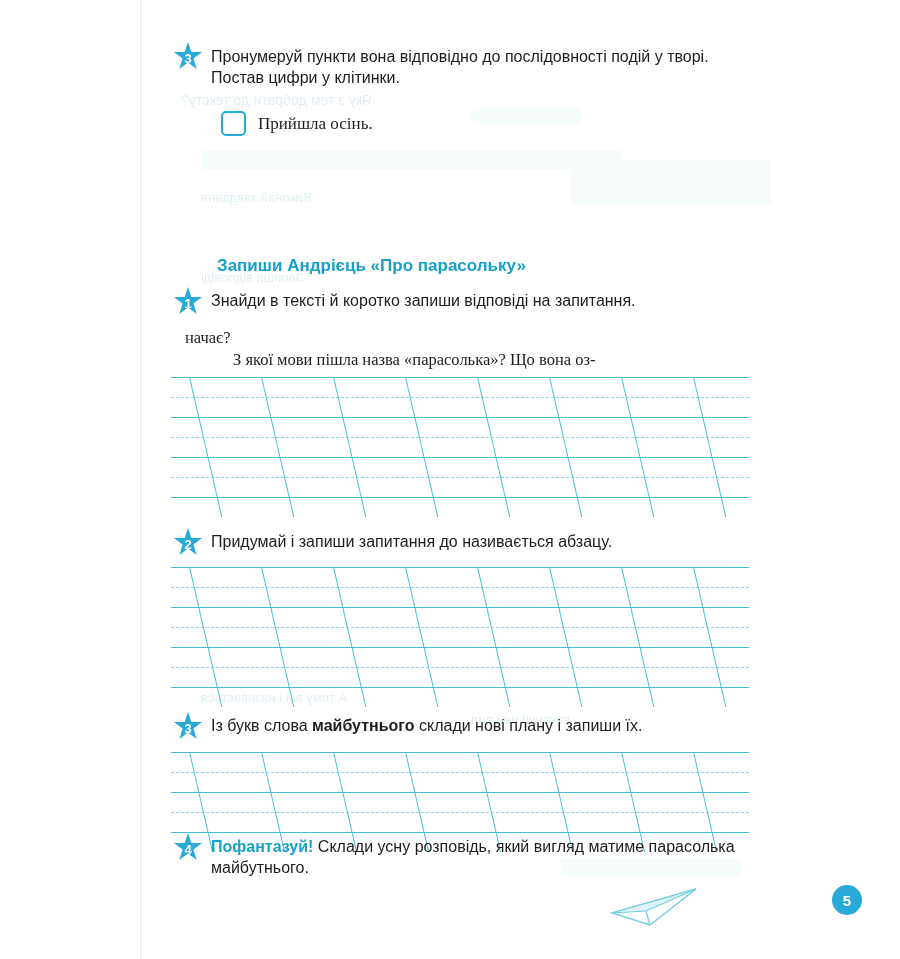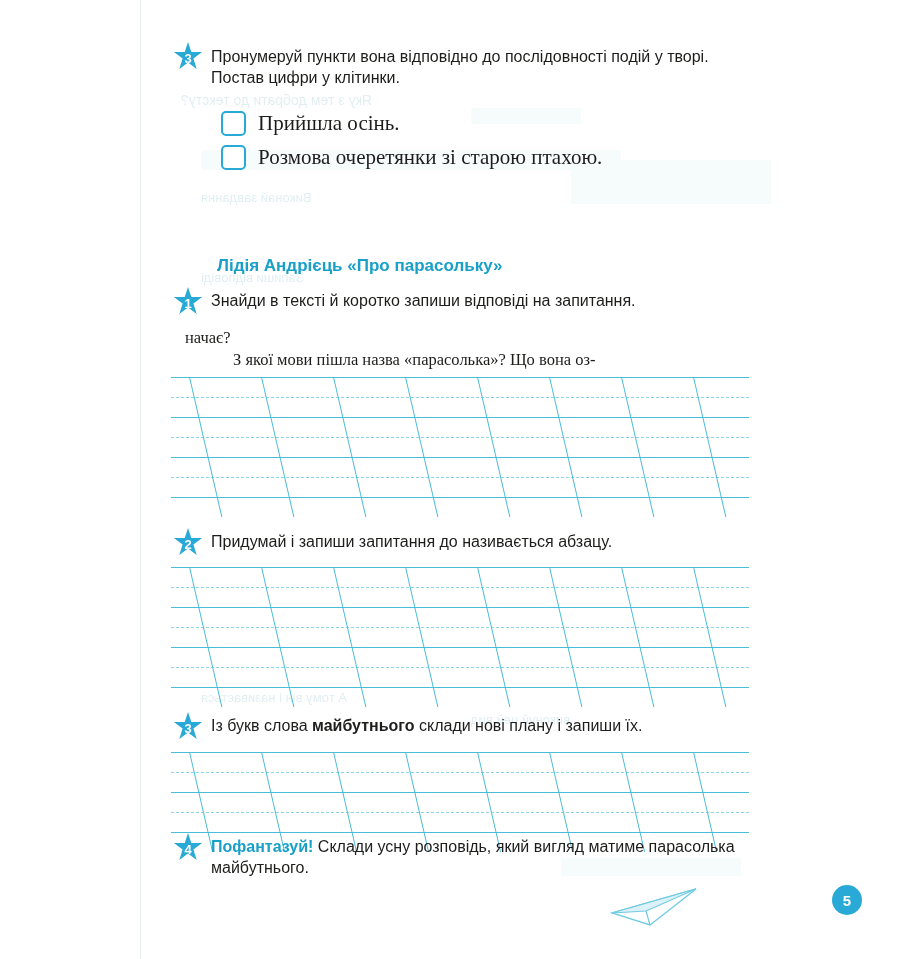--- a/index.html
+++ b/index.html
@@ -122,21 +122,21 @@
     width: 21px;
     height: 21px;
     border: 2px solid #29a9d6;
     border-radius: 5px;
     margin-right: 12px;
     flex: none;
     background: #fff;
   }
   .check-label {
     font-family: "Liberation Serif", serif;
-    font-size: 21px;
+    font-size: 17px;
     color: #1d1d1b;
   }
 
   
   .section-title {
     position: absolute;
     left: 216px;
     top: 255px;
     color: #18a0c8;
     font-weight: bold;
@@ -231,27 +231,23 @@
       </div>
       <div class="task" style="left:70px; top:46px; width:530px;">
         <div class="task-text sans">Пронумеруй пункти вона відповідно до послідовності подій у творі. Постав цифри у клітинки.</div>
       </div>
 
       <div class="check-list" style="left:80px; top:108px; width:480px; position:absolute;">
         <div class="check-item">
           <div class="check-box"></div>
           <div class="check-label">Прийшла осінь.</div>
         </div>
-        <div class="check-item">
-          <div class="check-box"></div>
-          <div class="check-label">Розмова очеретянки зі старою птахою.</div>
-        </div>
-      </div>
-
-      <div class="section-title" style="left:76px; top:256px;">Лідія Андрієць «Про парасольку»</div>
+      </div>
+
+      <div class="section-title" style="left:76px; top:256px;">Запиши Андрієць «Про парасольку»</div>
 
       <div class="badge" style="left:32px; top:287px;">
         <span>1</span>
       </div>
       <div class="task" style="left:70px; top:290px; width:545px;">
         <div class="task-text sans">Знайди в тексті й коротко запиши відповіді на запитання.</div>
       </div>
 
       <div class="task" style="left:70px; top:327px; width:555px;">
         <div class="task-text" style="margin-left:-26px;">начає?</div>

